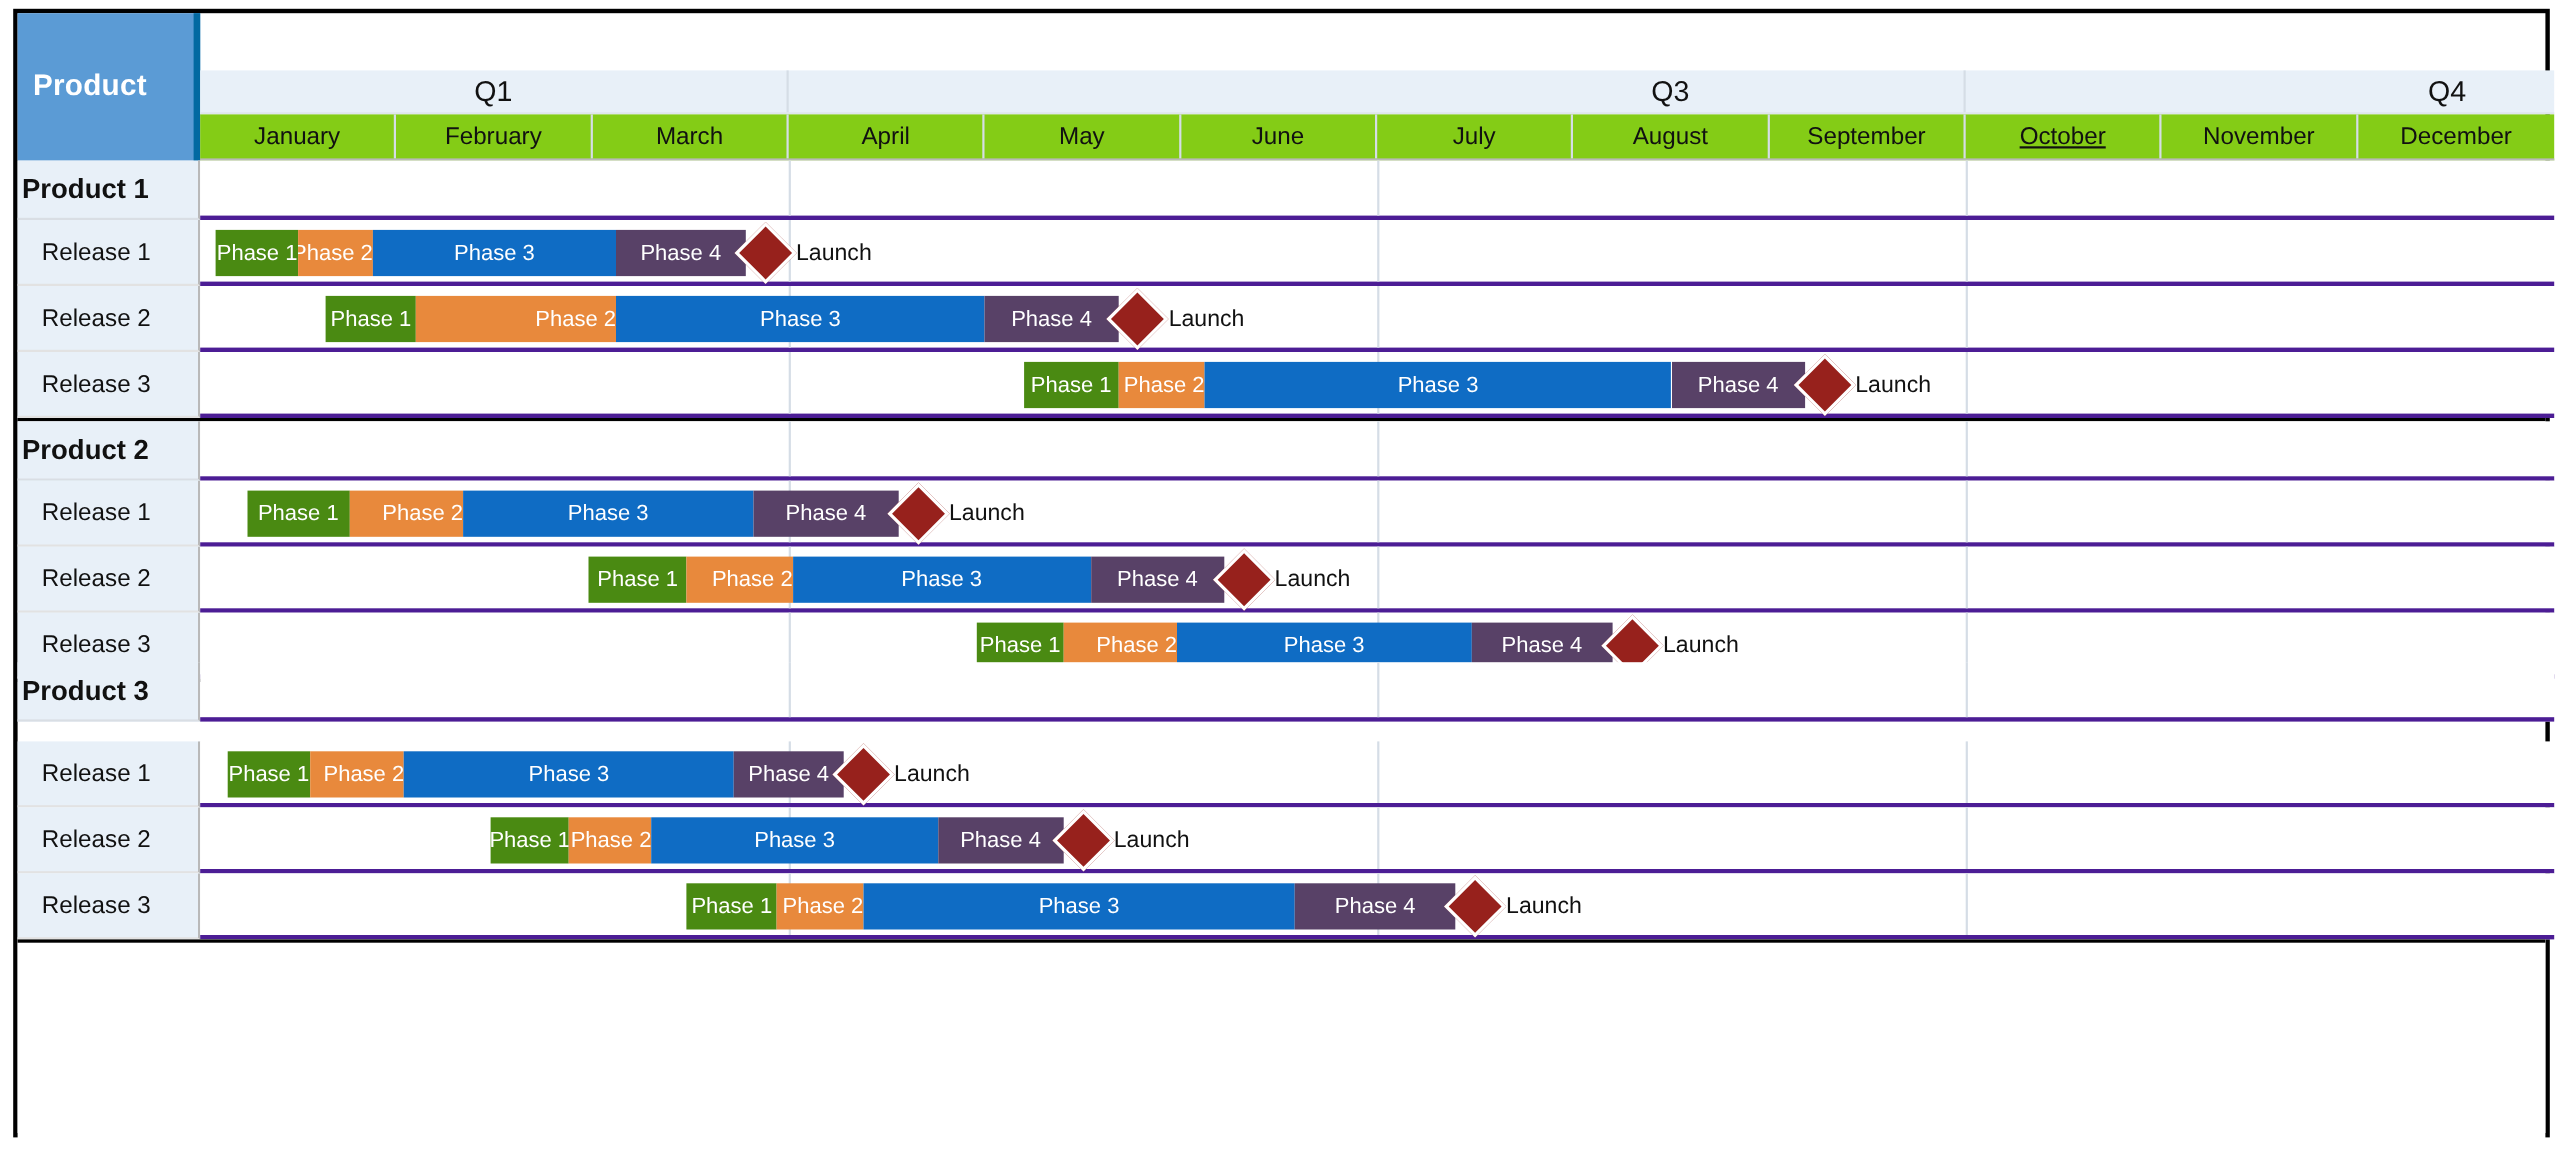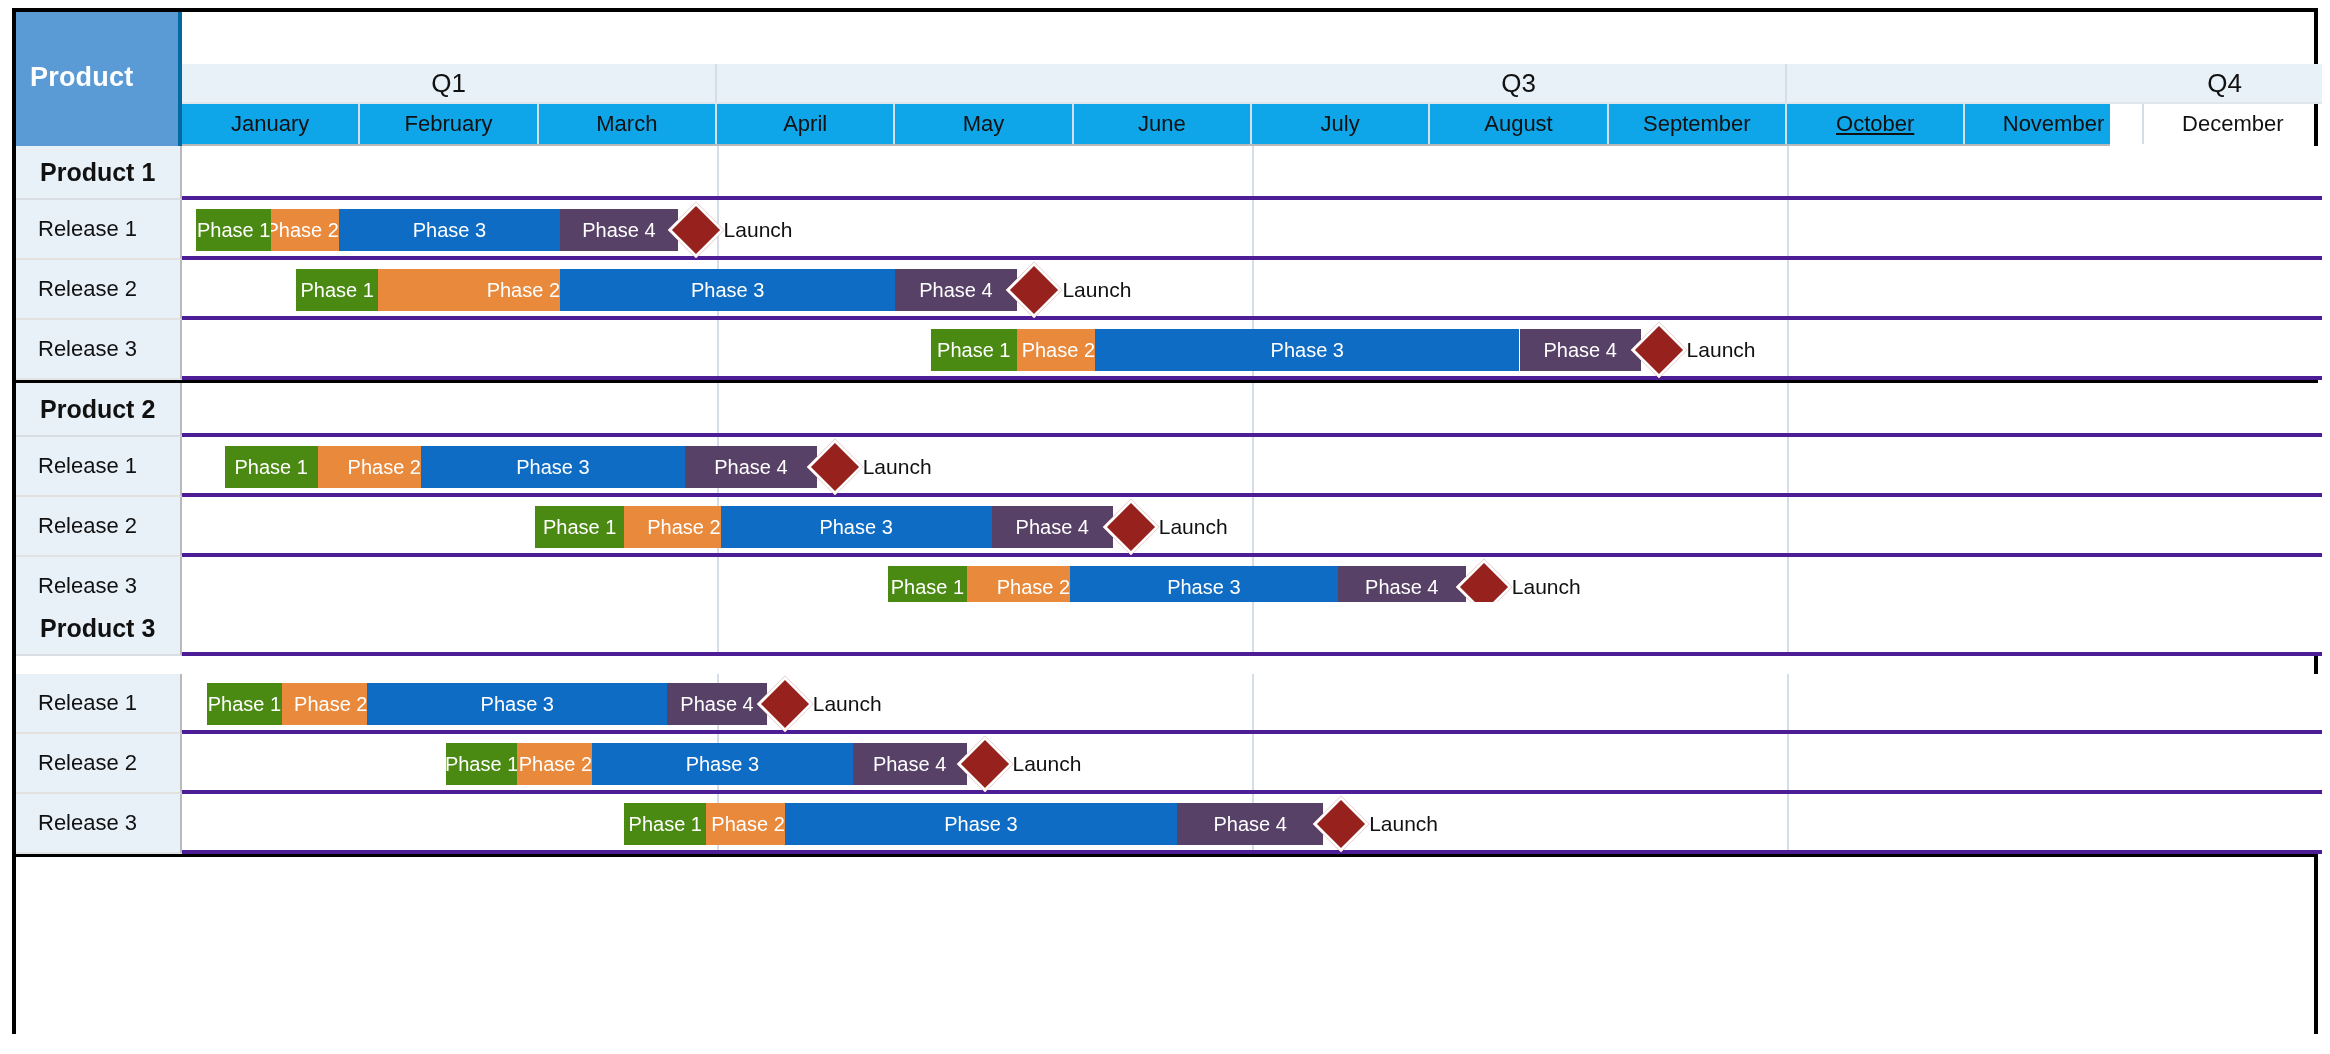--- a/index.html
+++ b/index.html
@@ -18,21 +18,21 @@
     background: #ffffff;
   }
 
   
   .header-block { position: absolute; left: 0; top: 0; width: 100%; height: 134px; }
 
   .corner-cell {
     position: absolute; left: 0; top: 0;
     width: 166px; height: 134px;
     background: #5B9BD5;
-    border-right: 4px solid #0369a1;
+    border-right: 6px solid #0369a1;
   }
   .corner-label {
     position: absolute; left: 14px; top: 50px;
     font-size: 27px; font-weight: bold; color: #ffffff;
     letter-spacing: 0.2px;
   }
 
   .year-cell {
     position: absolute; left: 166px; top: 0;
     width: 2140px; height: 52px;
@@ -51,22 +51,22 @@
   .quarter-cell {
     position: absolute; top: 0; height: 100%;
     display: flex; align-items: center; justify-content: center;
     font-size: 26px; color: #111111;
     border-right: 2px solid #d5dde6;
   }
   .quarter-cell:last-child { border-right: none; justify-content: flex-end; padding-right: 80px; }
 
   .month-row {
     position: absolute; left: 166px; top: 92px;
-    width: 1928px; height: 42px;
-    background: #0ea5e9;
+    width: 2140px; height: 42px;
+    background: #84cc16;
     border-bottom: 2px solid #b9b9b9;
   }
   .month-cell {
     position: absolute; top: 0; height: 100%;
     display: flex; align-items: center; justify-content: center;
     font-size: 22px; color: #111111;
     border-right: 2px solid #d5dde6;
   }
   .month-cell:last-child { border-right: none; }
 
@@ -79,21 +79,21 @@
   .row-label {
     position: absolute; left: 0; top: 0;
     width: 166px; height: 100%;
     background: #E8F0F8;
     border-right: 2px solid #b9b9b9;
     border-bottom: 2px solid #e2e2e2;
     display: flex; align-items: center;
   }
   .row.group > .row-label { border-bottom: 2px solid #d9dee4; }
   .row-label .txt { font-size: 22px; color: #111111; }
-  .row.group .row-label .txt { font-size: 25px; font-weight: bold; padding-left: 24px; }
+  .row.group .row-label .txt { font-size: 25px; font-weight: bold; padding-left: 4px; }
   .row.release .row-label .txt { padding-left: 22px; }
 
   .row-track {
     position: absolute; left: 166px; top: 0;
     width: 2140px; height: 100%;
     background: #ffffff;
     border-bottom: 4px solid #4c1d95;
   }
   .row.group .row-track { background: #ffffff; }
 

